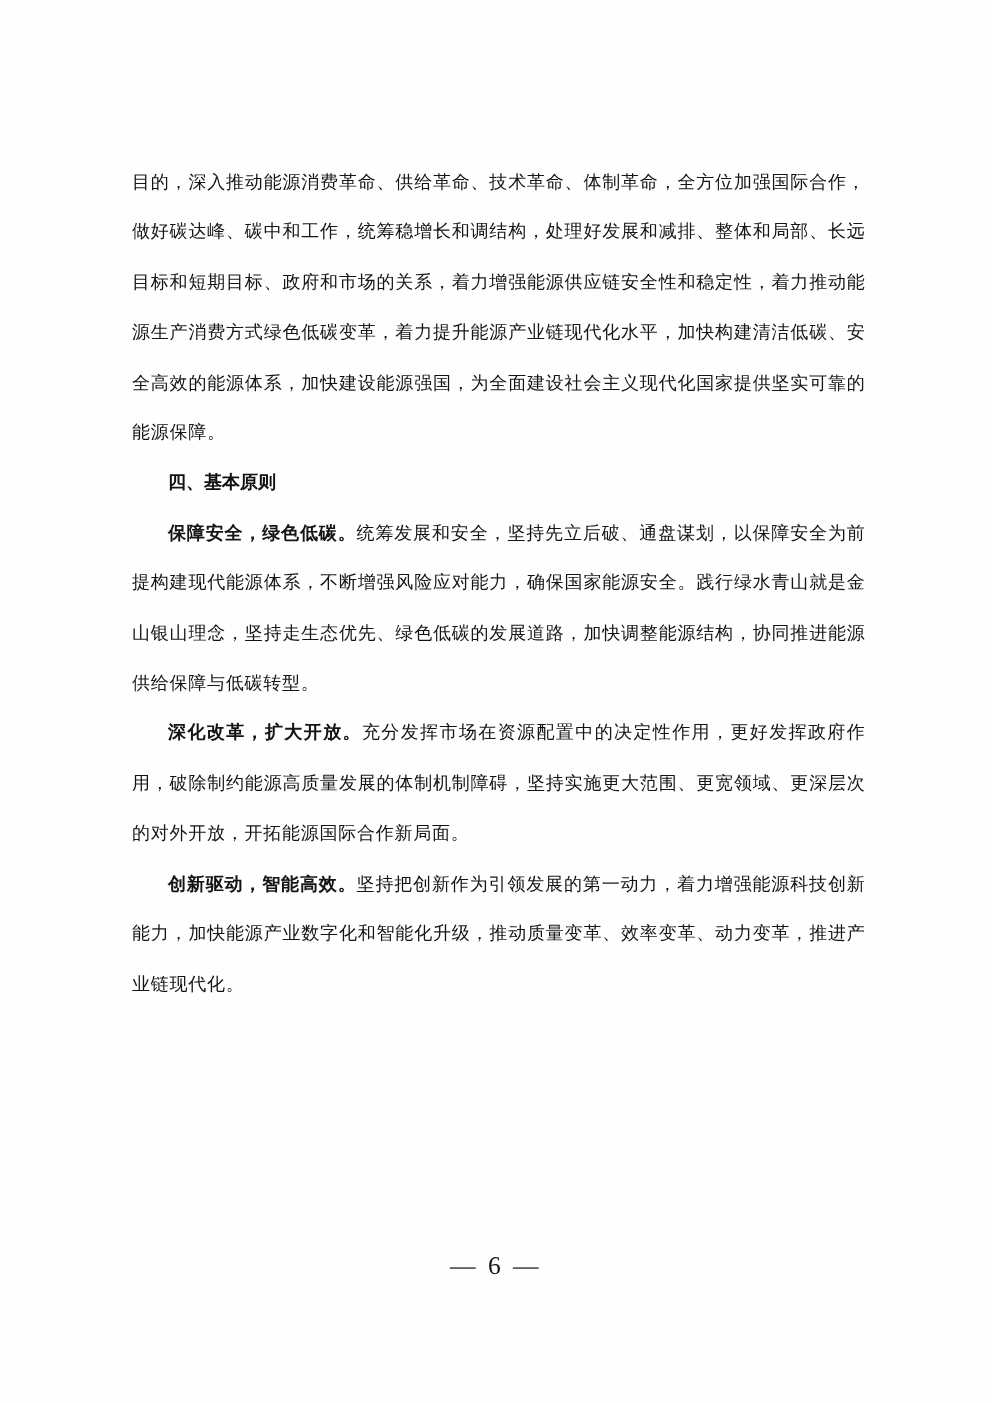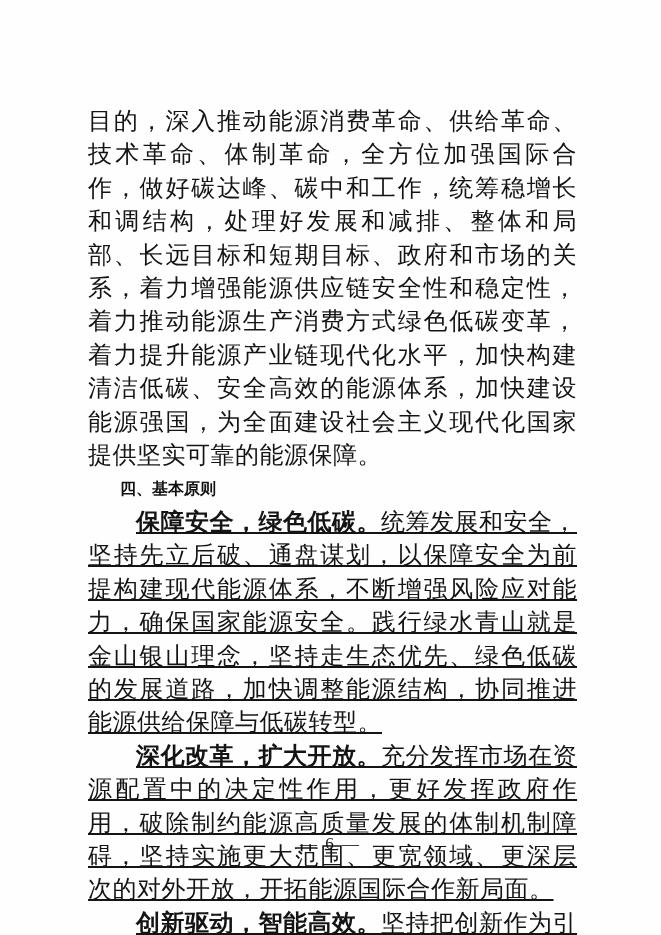--- a/index.html
+++ b/index.html
@@ -21,33 +21,32 @@
     background: #fefefe;
   }
   .text-block {
     position: absolute;
     left: 88px;
     top: 105px;
     width: 489px;
   }
   .para {
     margin: 0;
-    font-size: 24px;
+    font-size: 12px;
     line-height: 33.4px;
     text-align: justify;
     text-justify: inter-character;
     letter-spacing: 0.5px;
   }
   .indent {
     text-indent: 2em;
-    text-decoration: underline;
   }
   .heading {
     margin: 0;
-    font-size: 16px;
+    font-size: 12px;
     line-height: 33.4px;
     text-indent: 2em;
     font-weight: bold;
     font-family: "Liberation Sans", "DejaVu Sans", sans-serif;
     color: #111111;
   }
   .lead {
     font-weight: bold;
   }
   .page-number {

